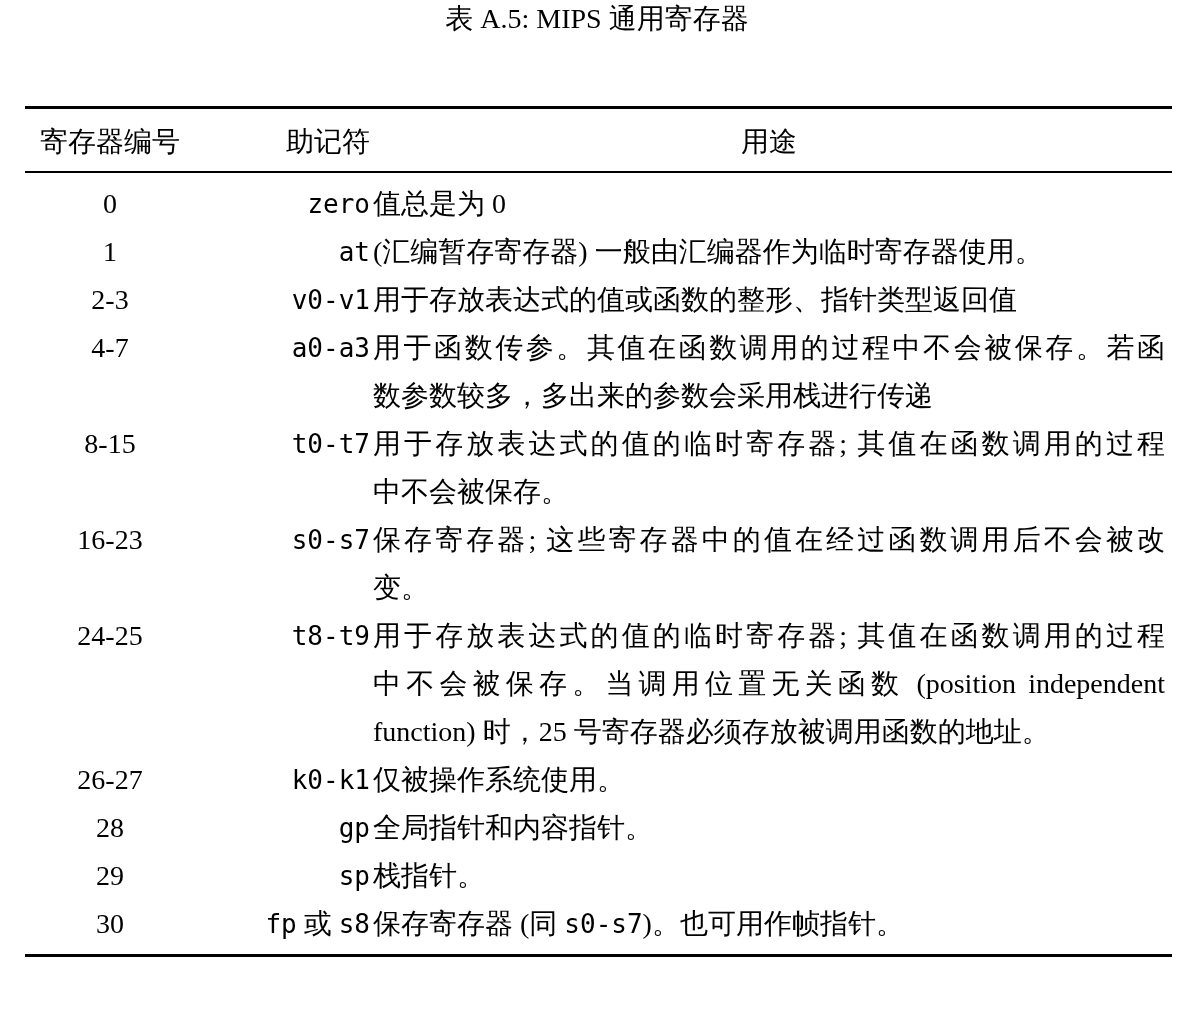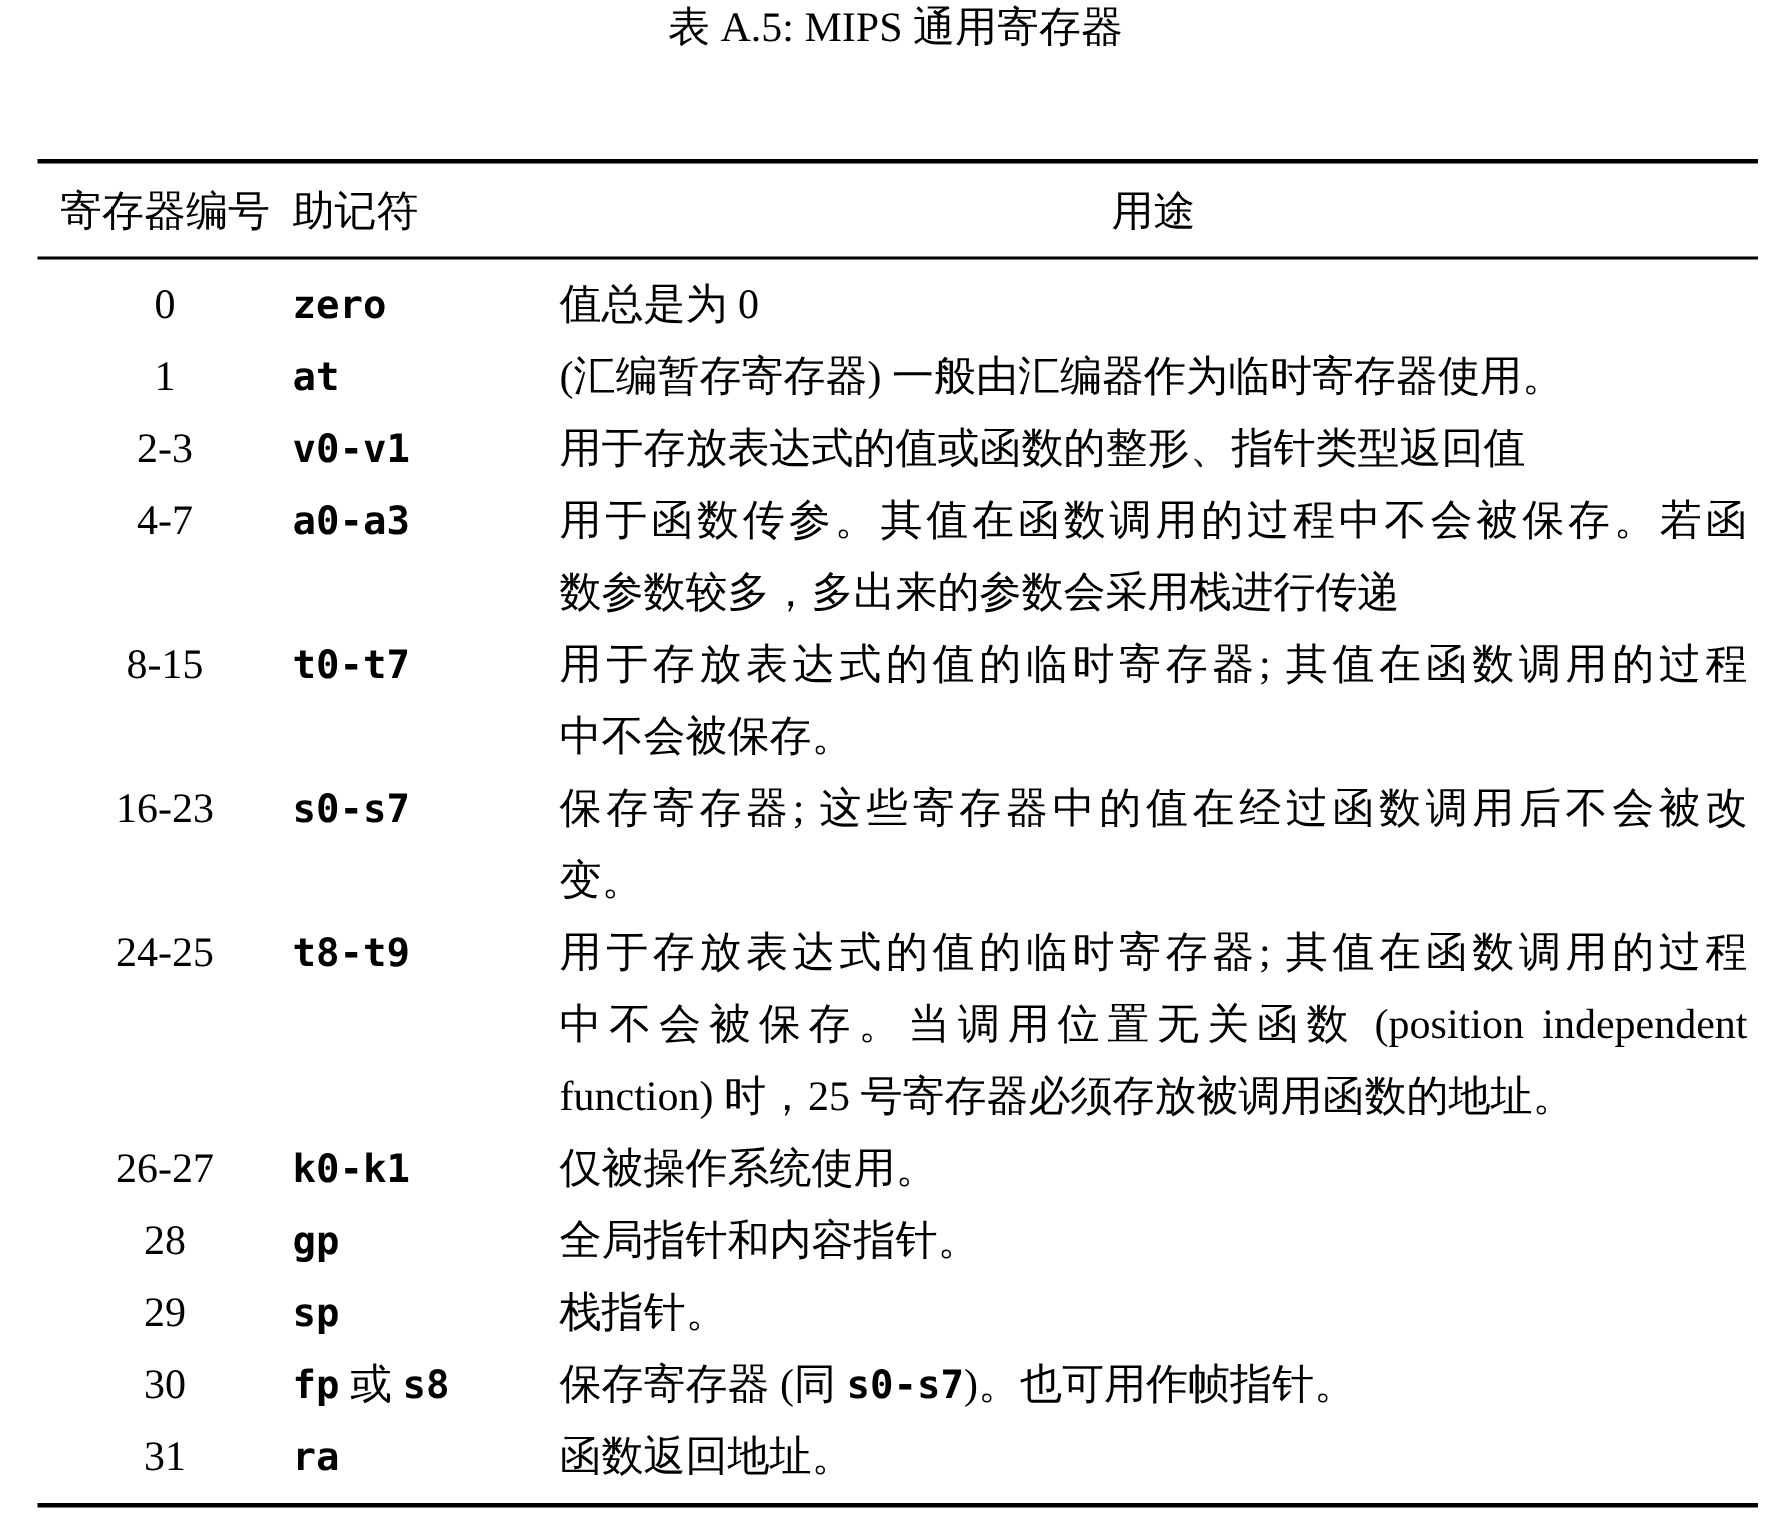--- a/index.html
+++ b/index.html
@@ -35,35 +35,34 @@
   .thead .cell {
     font-size: 28px;
     line-height: 38px;
   }
   .tbody {
     padding: 7px 0 6px 0;
     font-size: 28px;
     line-height: 48px;
   }
   .cell.num { text-align: center; }
-  .cell.mn  { text-align: left; }
+  .cell.mn  { text-align: right; }
   .cell.purpose {
     padding-left: 3px;
     padding-right: 7px;
   }
   .thead .cell.purpose { text-align: center; }
   .pline {
     text-align: justify;
     text-align-last: justify;
   }
   .pline:last-child { text-align-last: left; }
   .tt {
     font-family: "DejaVu Sans Mono", monospace;
     font-size: 26px;
-    font-weight: bold;
   }
 </style>
 </head>
 <body>
 
 <div class="caption">表 A.5: MIPS 通用寄存器</div>
 
 <div class="tbl">
   <div class="rule heavy"></div>
 
@@ -151,23 +150,16 @@
           <div class="pline"><span>栈指针。</span></div>
         </div>
       </div>
       <div class="trow">
         <div class="cell num">30</div>
         <div class="cell mn"><span class="tt">fp</span><span> 或 </span><span class="tt">s8</span></div>
         <div class="cell purpose">
           <div class="pline"><span>保存寄存器 (同 </span><span class="tt">s0-s7</span><span>)。也可用作帧指针。</span></div>
         </div>
       </div>
-      <div class="trow">
-        <div class="cell num">31</div>
-        <div class="cell mn"><span class="tt">ra</span></div>
-        <div class="cell purpose">
-          <div class="pline"><span>函数返回地址。</span></div>
-        </div>
-      </div>
     </div>
 
   <div class="rule heavy"></div>
 </div>
 
 </body></html>

